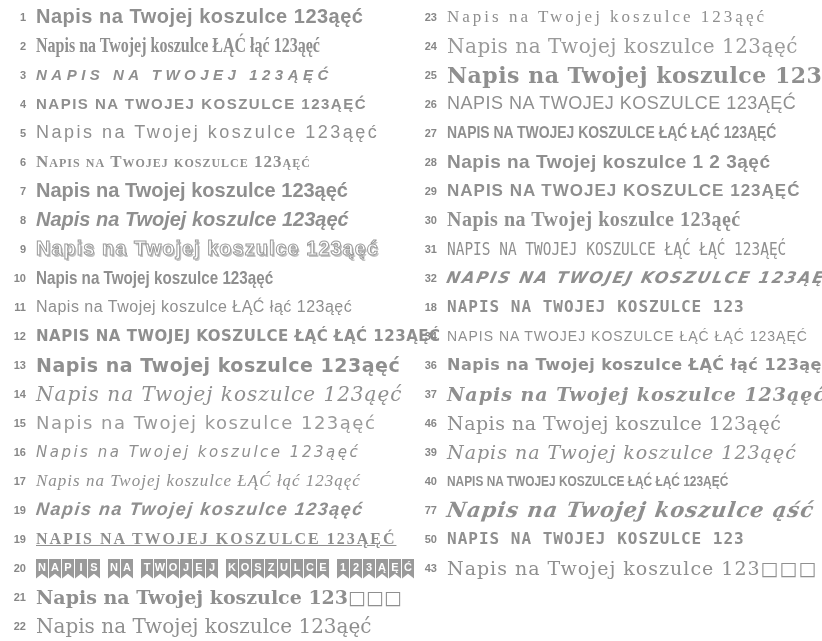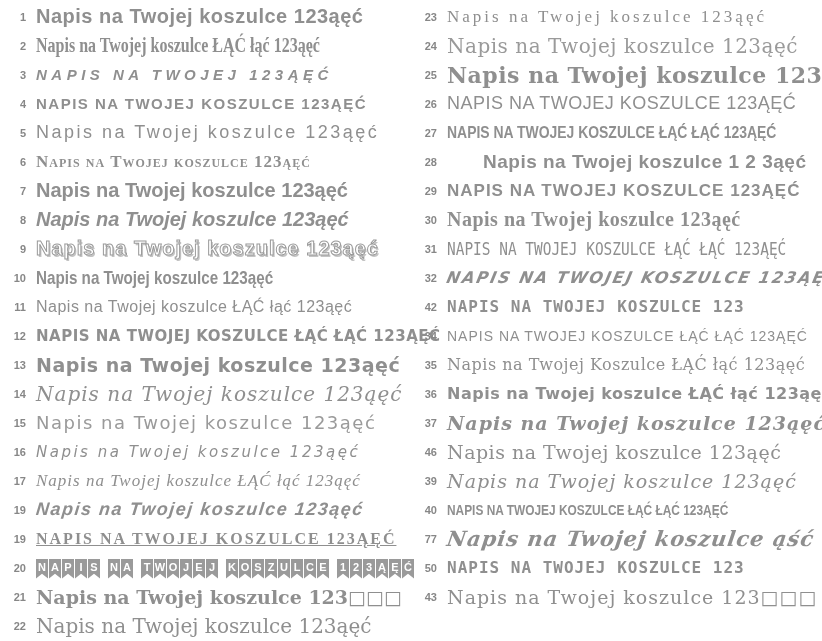--- a/index.html
+++ b/index.html
@@ -40,21 +40,21 @@
                font:bold 11px "Liberation Sans", sans-serif; text-align:center; line-height:16px;
                clip-path:polygon(0 0,100% 0,100% 100%,50% 76%,0 100%); }
   .s20 .sp { display:inline-block; width:7px; }
   .s21 { font:bold 19px "DejaVu Serif", serif; }
   .s22 { font:20px "DejaVu Serif", serif; }
   .s23 { font:17px "Liberation Serif", serif; letter-spacing:3px; }
   .s24 { font:20px "DejaVu Serif", serif; letter-spacing:.5px; color:#9a9a9a; }
   .s25 { font:bold 22px "DejaVu Serif", serif; letter-spacing:.5px; }
   .s26 { font:18px "Liberation Sans", sans-serif; letter-spacing:.5px; }
   .s27 { font:bold 17px "Liberation Sans", sans-serif; display:inline-block; transform:scaleX(.82); transform-origin:0 50%; }
-  .s28 { font:bold 19px "Liberation Sans", sans-serif; letter-spacing:.5px;margin-left:36px; }
+  .s28 { font:bold 19px "Liberation Sans", sans-serif; letter-spacing:.5px; }
   .s29 { font:bold 17px "Liberation Sans", sans-serif; letter-spacing:1px; }
   .s30 { font:bold 20px "Liberation Serif", serif; letter-spacing:.5px; }
   .s31 { font:17px "DejaVu Sans Mono", monospace; display:inline-block; transform:scaleX(.85); transform-origin:0 50%; }
   .s32 { font:bold italic 16px "DejaVu Sans", sans-serif; letter-spacing:2px; display:inline-block; transform:skewX(-12deg); transform-origin:0 50%; }
   .s33 { font:bold 16px "DejaVu Sans Mono", monospace; letter-spacing:1px; }
   .s34 { font:14px "Liberation Sans", sans-serif; letter-spacing:1px; }
   .s35 { font:16px "DejaVu Serif", serif; letter-spacing:.5px; }
   .s36 { font:bold 16px "DejaVu Sans", sans-serif; letter-spacing:.5px; }
   .s37 { font:bold italic 19px "DejaVu Serif", serif; letter-spacing:1px; }
   .s38 { font:19px "DejaVu Serif", serif; letter-spacing:.5px; }
@@ -224,33 +224,29 @@
     <span class="num">31</span>
     <span class="sample s31">NAPIS NA TWOJEJ KOSZULCE ŁĄĆ ŁĄĆ 123ĄĘĆ</span>
   </div>
 
   <div class="row">
     <span class="num">32</span>
     <span class="sample s32">NAPIS NA TWOJEJ KOSZULCE 123ĄĘĆ</span>
   </div>
 
   <div class="row">
-    <span class="num">42</span>
+    <span class="num">18</span>
     <span class="sample s33">NAPIS NA TWOJEJ KOSZULCE 123</span>
   </div>
 
   <div class="row">
     <span class="num">34</span>
     <span class="sample s34">NAPIS NA TWOJEJ KOSZULCE ŁĄĆ ŁĄĆ 123ĄĘĆ</span>
   </div>
 
-  <div class="row">
-    <span class="num">35</span>
-    <span class="sample s35">Napis na Twojej Koszulce ŁĄĆ łąć 123ąęć</span>
-  </div>
 
   <div class="row">
     <span class="num">36</span>
     <span class="sample s36">Napis na Twojej koszulce ŁĄĆ łąć 123ąęć</span>
   </div>
 
   <div class="row">
     <span class="num">37</span>
     <span class="sample s37">Napis na Twojej koszulce 123ąęć</span>
   </div>

